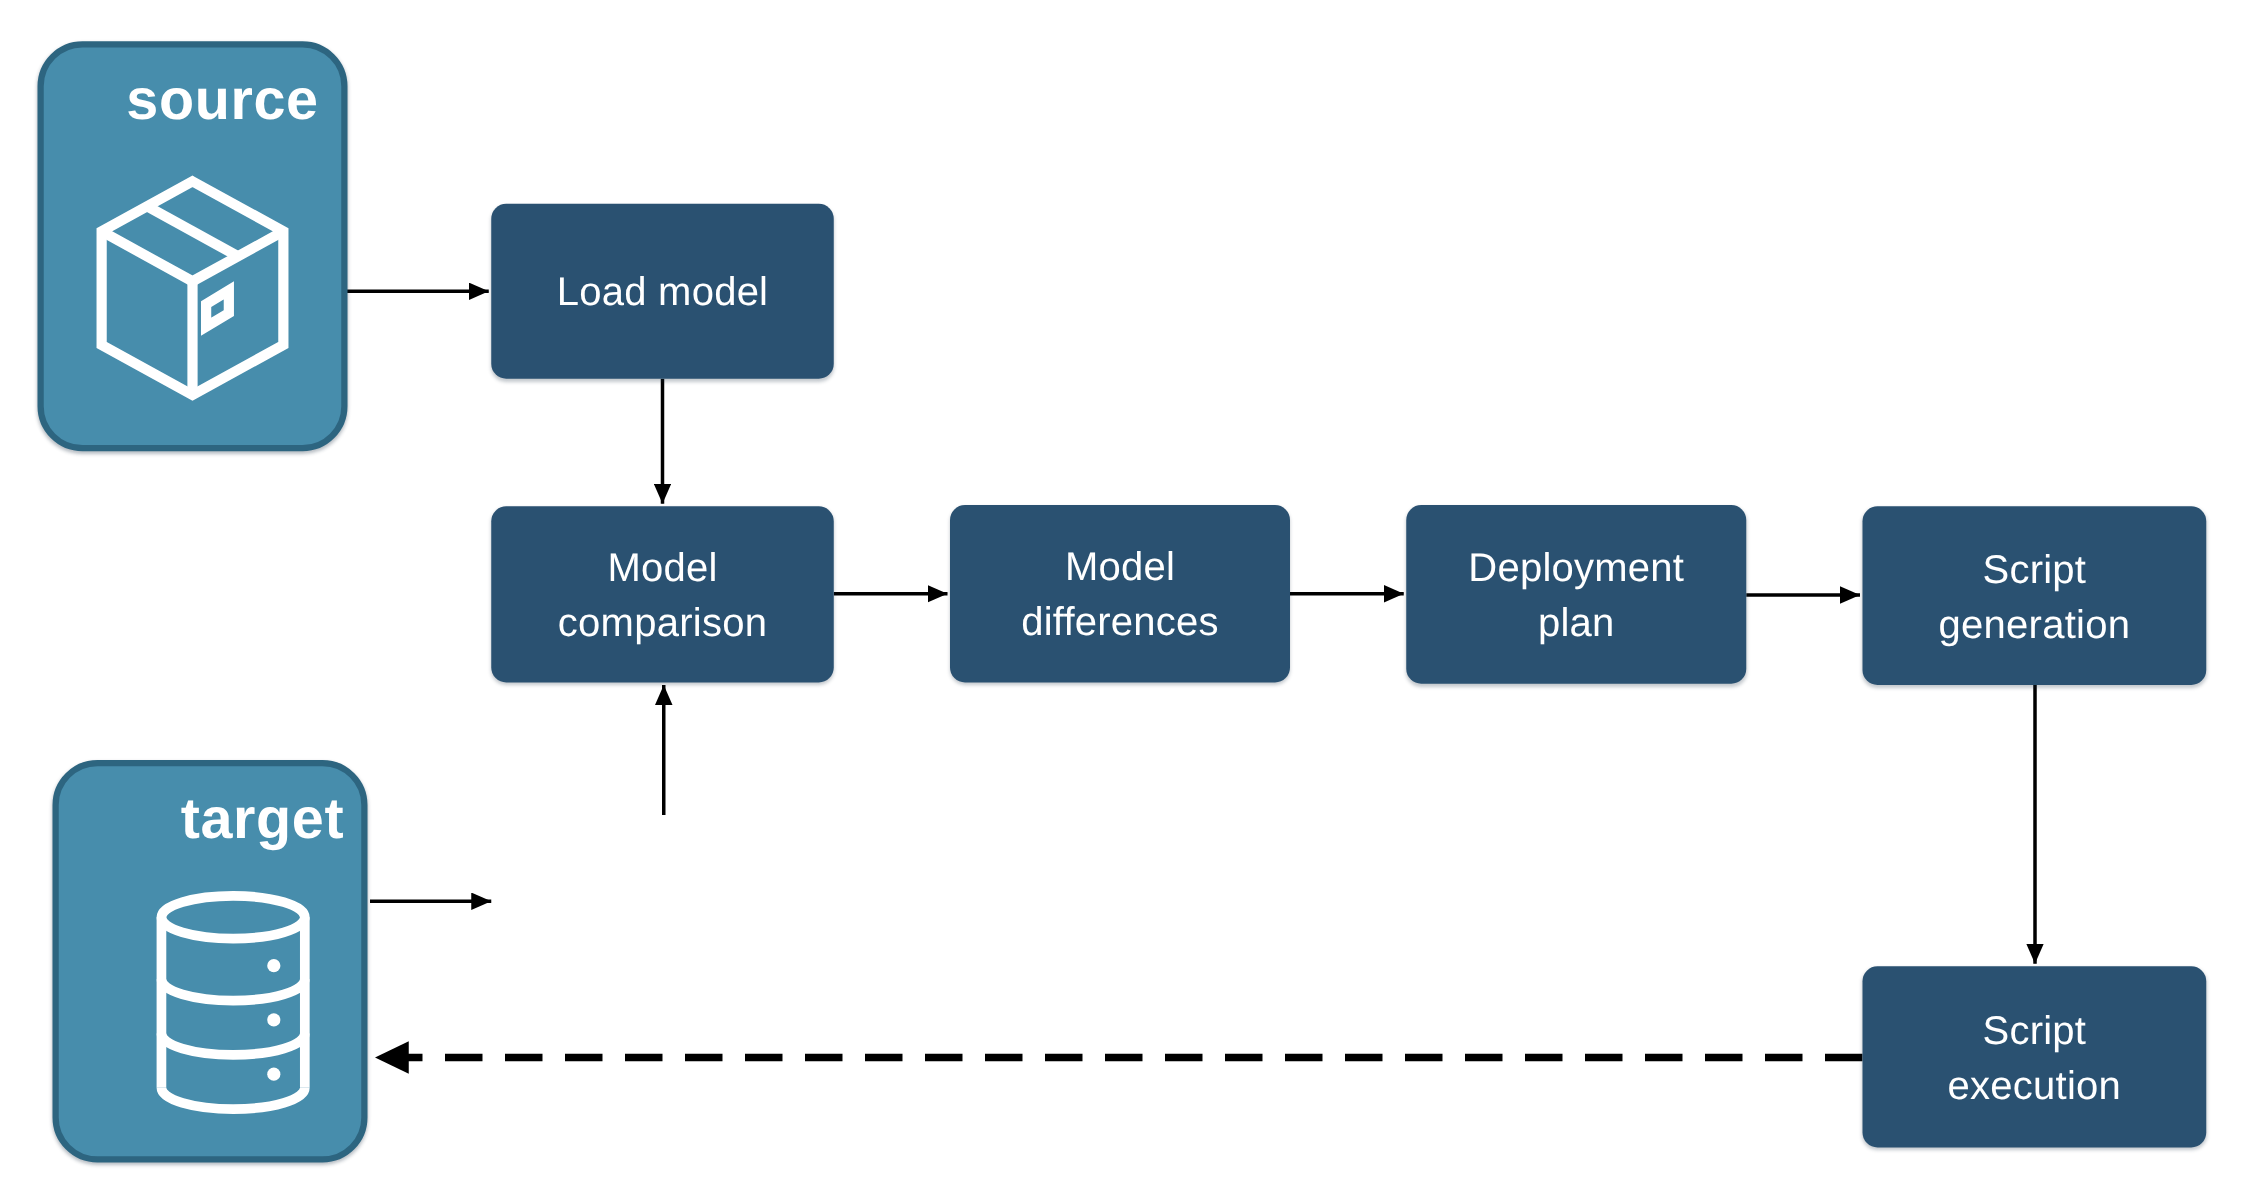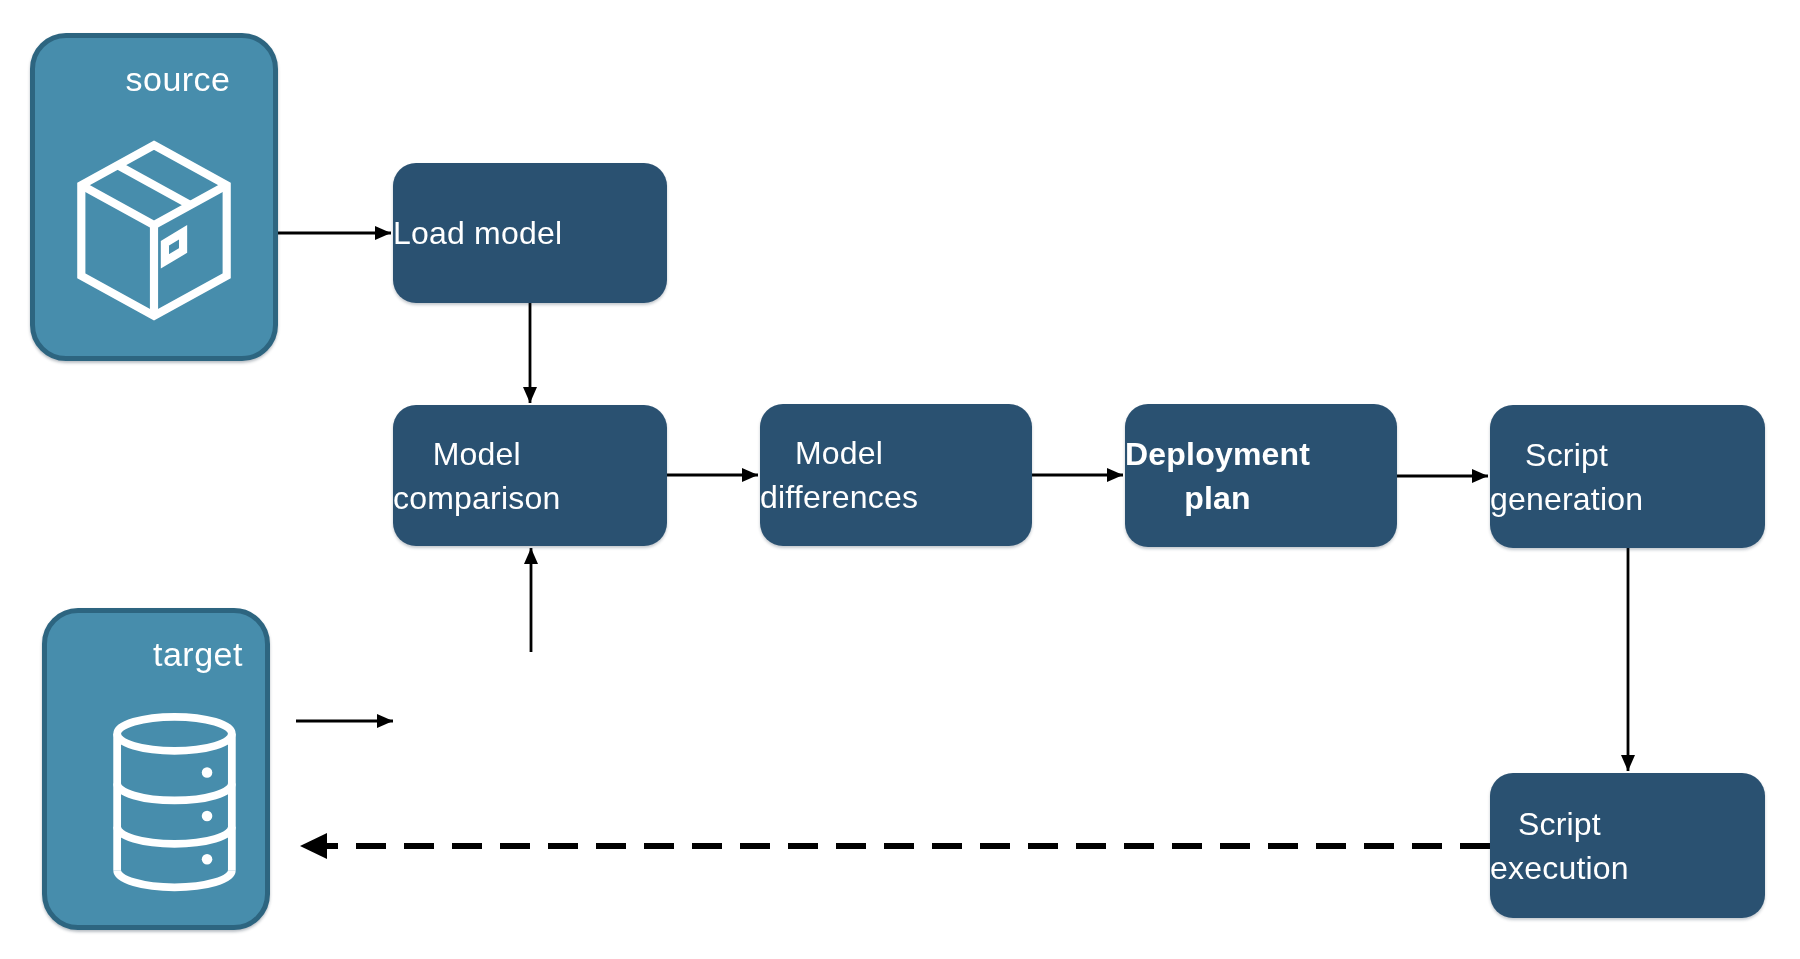--- a/index.html
+++ b/index.html
@@ -27,24 +27,24 @@
     stroke: var(--arrow, #000);
     fill: none;
   }
   .edge.solid { stroke-width: 2.8; }
   .edge.dashed { stroke-width: 6; stroke-dasharray: 30 18; }
 
   .node {
     position: absolute;
     background: var(--node-fill, #2a5171);
     color: var(--text, #fff);
-    border-radius: 23px;
+    border-radius: 12px;
     display: flex;
     align-items: center;
-    justify-content: flex-start;
+    justify-content: center;
     text-align: center;
     box-shadow: 0 2px 3px rgba(20, 40, 60, 0.25);
     box-sizing: border-box;
   }
   .node-label {
     font-size: 32px;
     line-height: 44px;
     white-space: pre-line;
     letter-spacing: 0.2px;
   }
@@ -54,22 +54,22 @@
     border: 5px solid var(--endpoint-border, #2d6580);
     border-radius: 36px;
     color: var(--text, #fff);
     display: flex;
     flex-direction: column;
     align-items: center;
     box-sizing: border-box;
     box-shadow: 0 2px 3px rgba(20, 40, 60, 0.3);
   }
   .endpoint-label {
-    font-weight: normal;
-    font-size: 34px;
+    font-weight: bold;
+    font-size: 46px;
     line-height: 50px;
     margin-top: 16px;
     letter-spacing: 0.5px;
     margin-left: 48px;
   }
   .endpoint-icon {
     flex: 1;
     display: flex;
     align-items: center;
     justify-content: center;
@@ -110,21 +110,21 @@
       <svg width="182" height="189" viewBox="0 0 100 104" stroke-width="4.5" stroke-linejoin="miter">
         <polygon points="50,5 90,27 90,77 50,99 10,77 10,27"></polygon>
         <polyline points="10,27 50,49 90,27"></polyline>
         <line x1="50" y1="49" x2="50" y2="99"></line>
         <line x1="30" y1="16" x2="70" y2="38"></line>
         <polygon points="56,59 66,53 66,63 56,69"></polygon>
       </svg>
     </div>
   </div>
 
-  <div class="endpoint" style="left:42px; top:608px; width:228px; height:322px;padding-left:36px;">
+  <div class="endpoint" style="left:42px; top:608px; width:252px; height:322px;padding-left:36px;">
     <div class="endpoint-label">target</div>
     <div class="endpoint-icon">
       <svg width="155" height="186" viewBox="0 0 100 120" stroke-width="5">
         <ellipse cx="50" cy="16" rx="37" ry="11"></ellipse>
         <line x1="13" y1="16" x2="13" y2="104"></line>
         <line x1="87" y1="16" x2="87" y2="104"></line>
         <path d="M13,48 A37,11 0 0 0 87,48"></path>
         <path d="M13,76 A37,11 0 0 0 87,76"></path>
         <path d="M13,104 A37,11 0 0 0 87,104"></path>
         <circle cx="71" cy="41" r="3.4" fill="#ffffff" stroke="none"></circle>
@@ -141,21 +141,21 @@
   <div class="node" style="left:393px; top:405px; width:274px; height:141px;">
     <span class="node-label">Model
 comparison</span>
   </div>
 
   <div class="node" style="left:760px; top:404px; width:272px; height:142px;">
     <span class="node-label">Model
 differences</span>
   </div>
 
-  <div class="node" style="left:1125px; top:404px; width:272px; height:143px;font-weight:bold;">
+  <div class="node" style="left:1125px; top:404px; width:272px; height:143px;">
     <span class="node-label">Deployment
 plan</span>
   </div>
 
   <div class="node" style="left:1490px; top:405px; width:275px; height:143px;">
     <span class="node-label">Script
 generation</span>
   </div>
 
 

